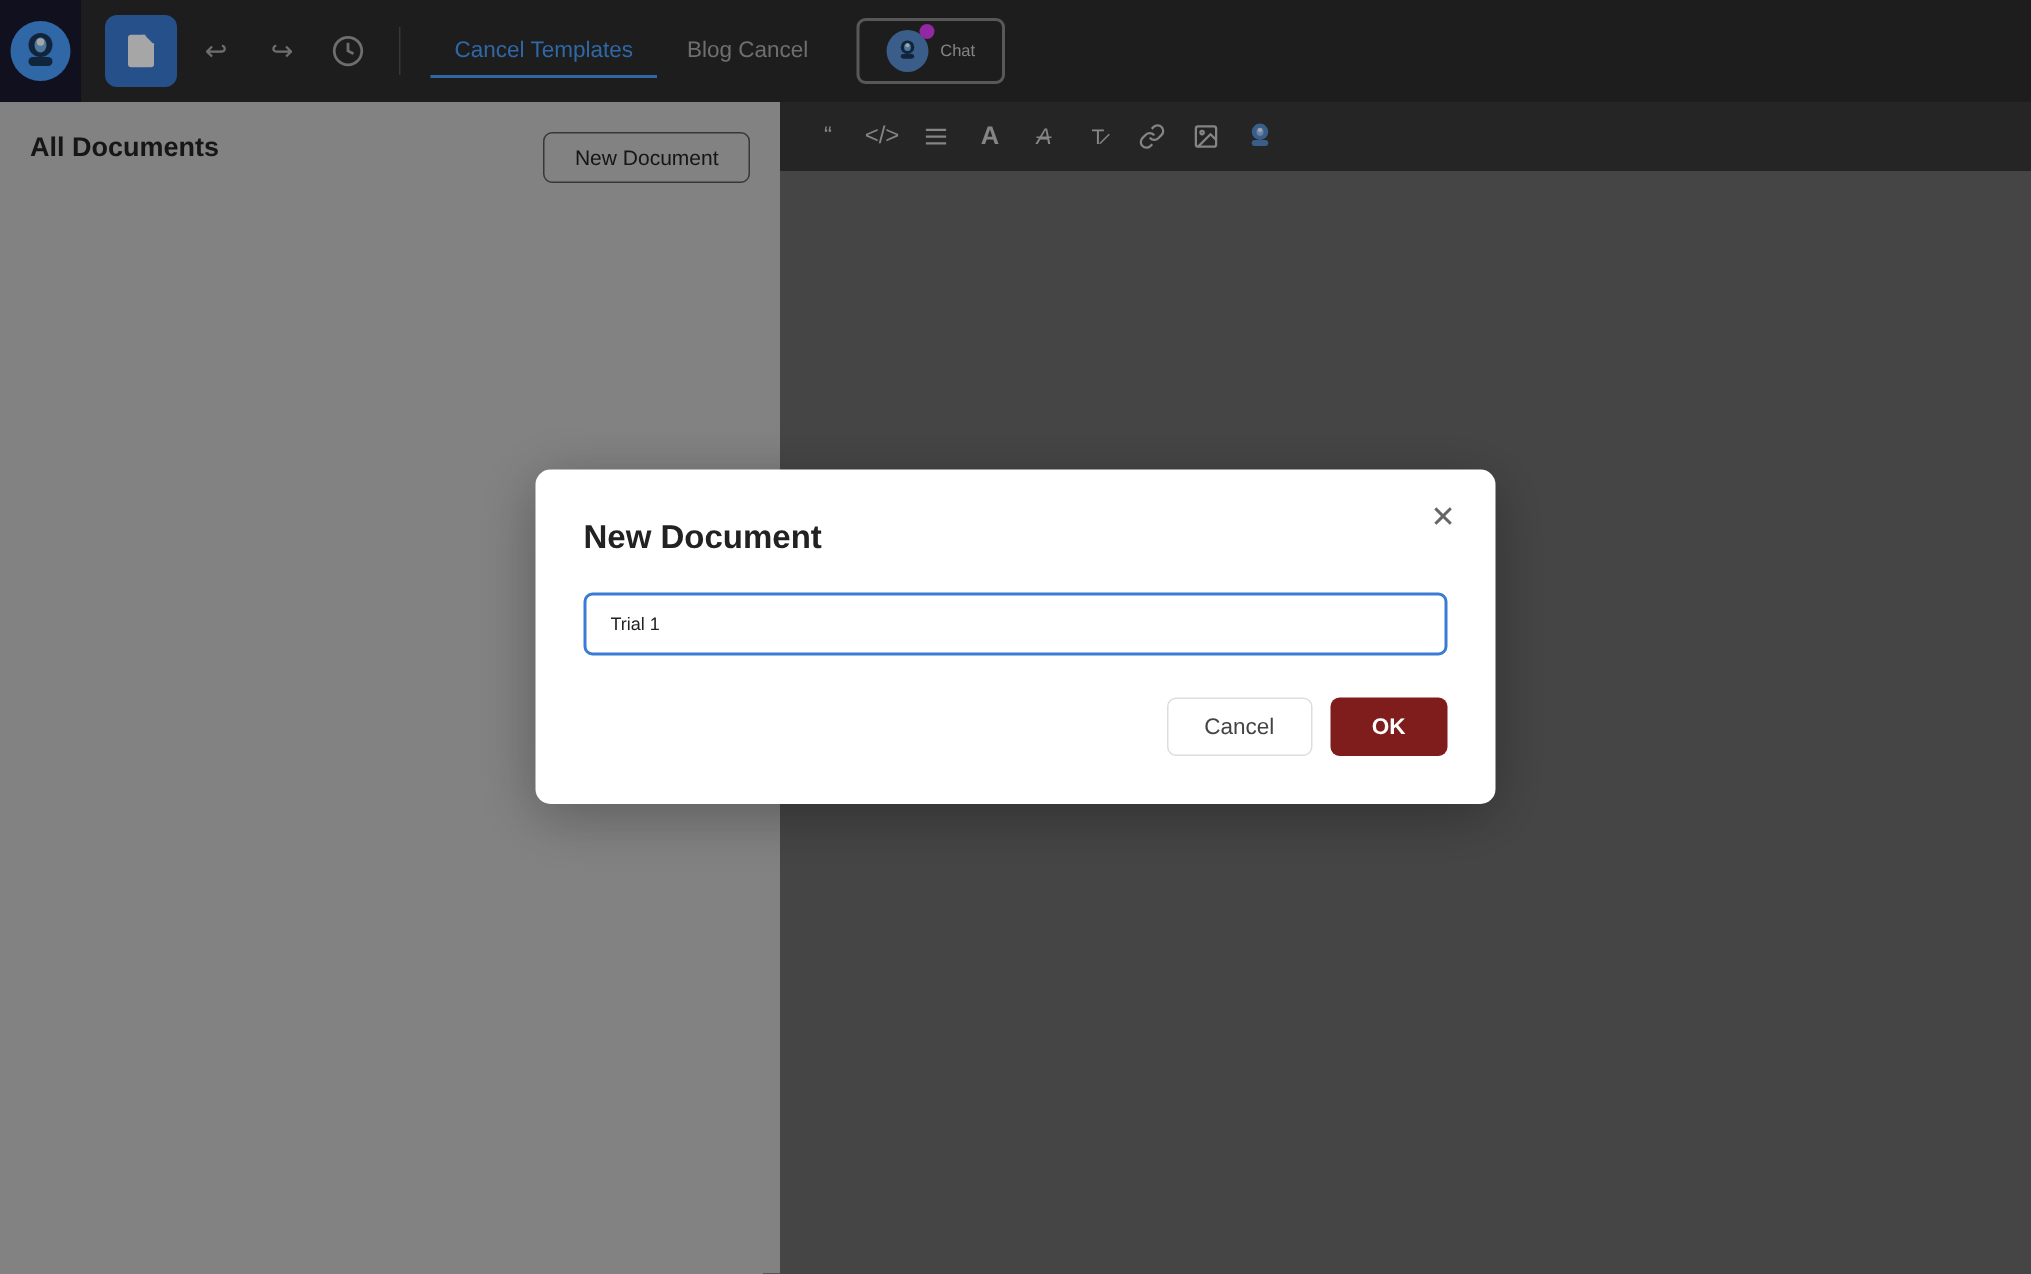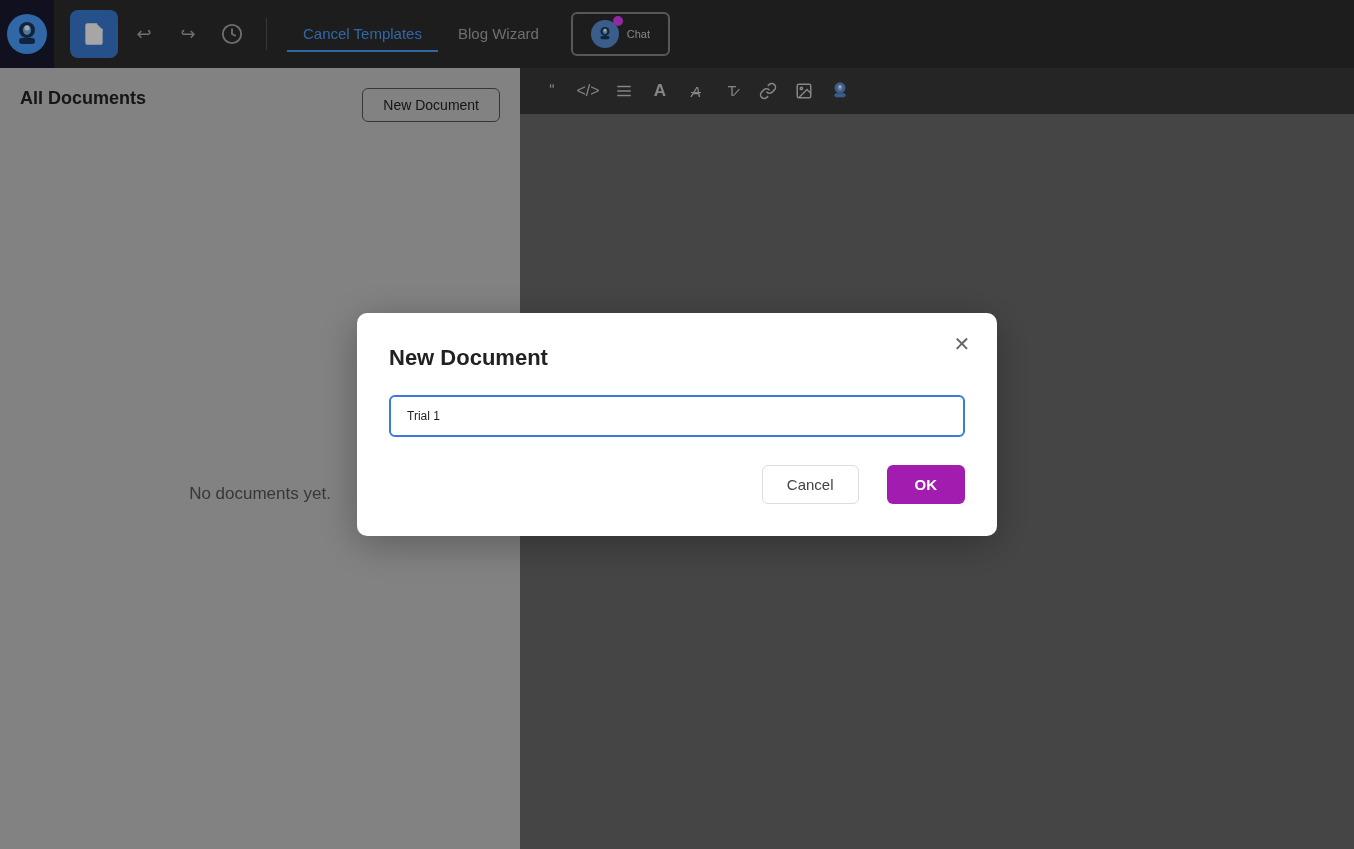--- a/index.html
+++ b/index.html
@@ -292,38 +292,38 @@
       border-radius: 6px;
       font-size: 12px;
       color: #222;
       outline: none;
       margin-bottom: 28px;
     }
 
     .modal-actions {
       display: flex;
       justify-content: flex-end;
-      gap: 28px;
+      gap: 12px;
     }
 
     .cancel-btn {
       padding: 10px 24px;
       border: 1.5px solid #ddd;
       border-radius: 6px;
       background: #fff;
       color: #444;
       font-size: 15px;
       cursor: pointer;
     }
 
     .ok-btn {
       padding: 10px 28px;
       border: none;
       border-radius: 6px;
-      background: #a21caf;
+      background: #7f1d1d;
       color: #fff;
       font-size: 15px;
       font-weight: 600;
       cursor: pointer;
     }
   </style>
 </head>
 <body>
 
 <div class="topbar">
@@ -351,21 +351,21 @@
     <svg width="22" height="22" viewBox="0 0 24 24" fill="none" stroke="#aaa" stroke-width="2">
       <circle cx="12" cy="12" r="10"></circle>
       <polyline points="12 6 12 12 16 14"></polyline>
     </svg>
   </button>
 
   <div class="divider-v"></div>
 
   <div class="nav-tabs">
     <div class="nav-tab active">Cancel Templates</div>
-    <div class="nav-tab">Blog Wizard</div>
+    <div class="nav-tab">Blog Cancel</div>
   </div>
 
   <button class="chat-btn">
     <div class="chat-avatar">
       <svg width="18" height="18" viewBox="0 0 28 28" fill="none">
         <circle cx="14" cy="10" r="7" fill="#1a3a5c"></circle>
         <ellipse cx="14" cy="10" rx="3.5" ry="4" fill="#7ab8f5"></ellipse>
         <rect x="7" y="17" width="14" height="5" rx="2.5" fill="#1a3a5c"></rect>
         <circle cx="14" cy="8" r="2" fill="#fff"></circle>
       </svg>
@@ -375,21 +375,20 @@
   </button>
 </div>
 
 <div class="main-layout">
 
   <div class="sidebar">
     <div class="sidebar-header">
       <span class="sidebar-title">All Documents</span>
       <button class="new-doc-btn">New Document</button>
     </div>
-    <div class="no-docs">No documents yet.</div>
   </div>
 
   <div class="editor-area">
     <div class="editor-toolbar">
       <button class="editor-tb-btn" title="Blockquote">“</button>
       <button class="editor-tb-btn" title="Code">&lt;/&gt;</button>
       <button class="editor-tb-btn" title="Align">
         <svg width="18" height="18" viewBox="0 0 24 24" fill="none" stroke="#ccc" stroke-width="2">
           <line x1="3" y1="6" x2="21" y2="6"></line>
           <line x1="3" y1="12" x2="21" y2="12"></line>

